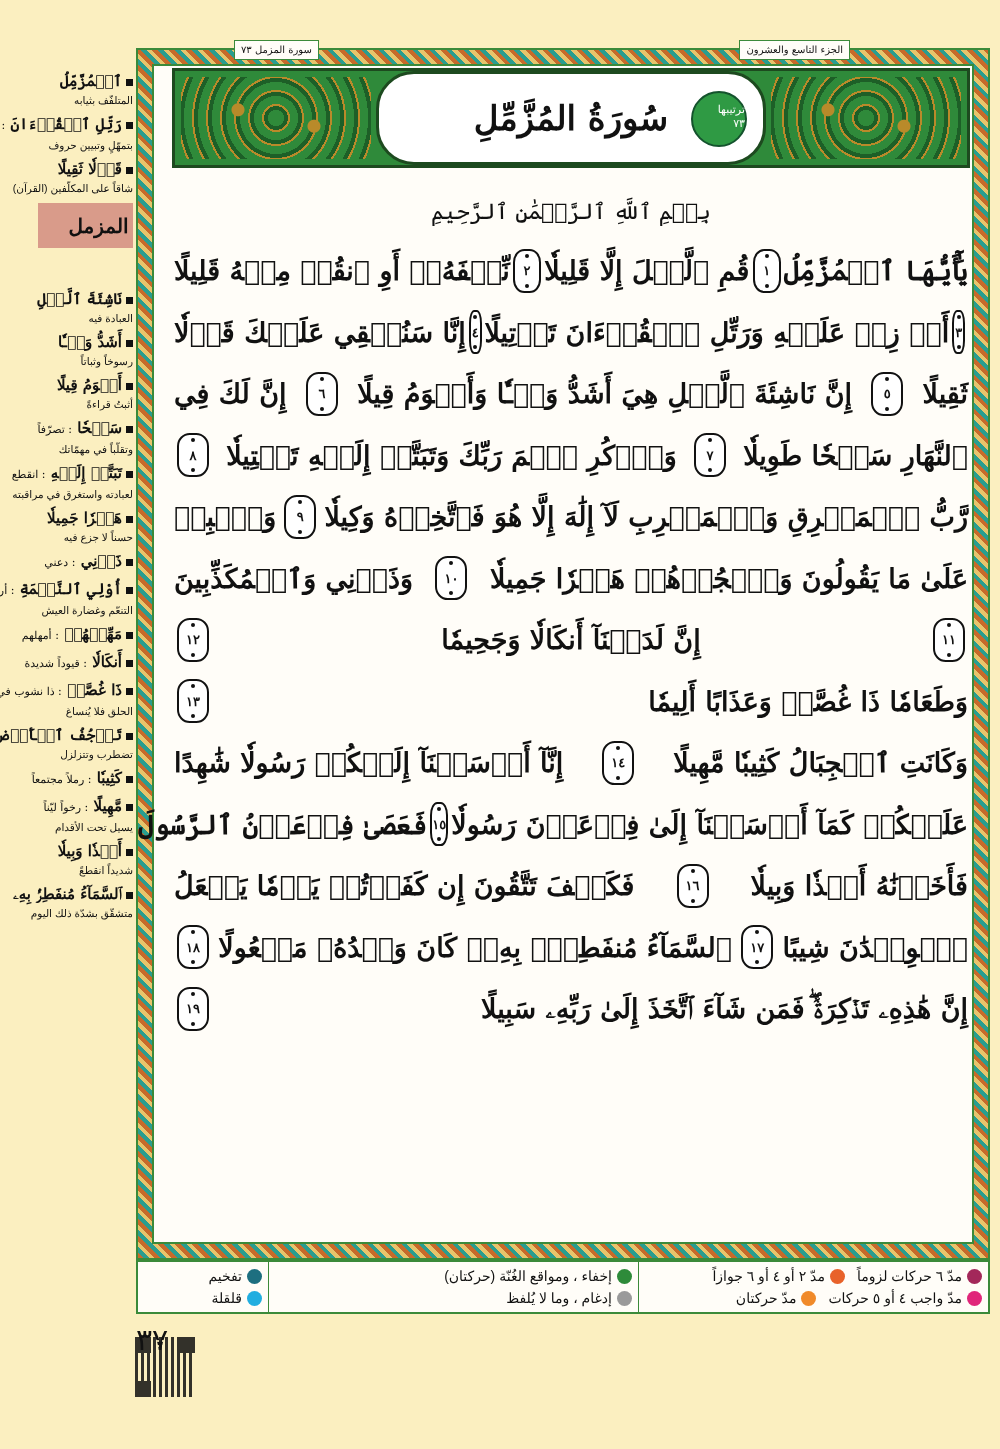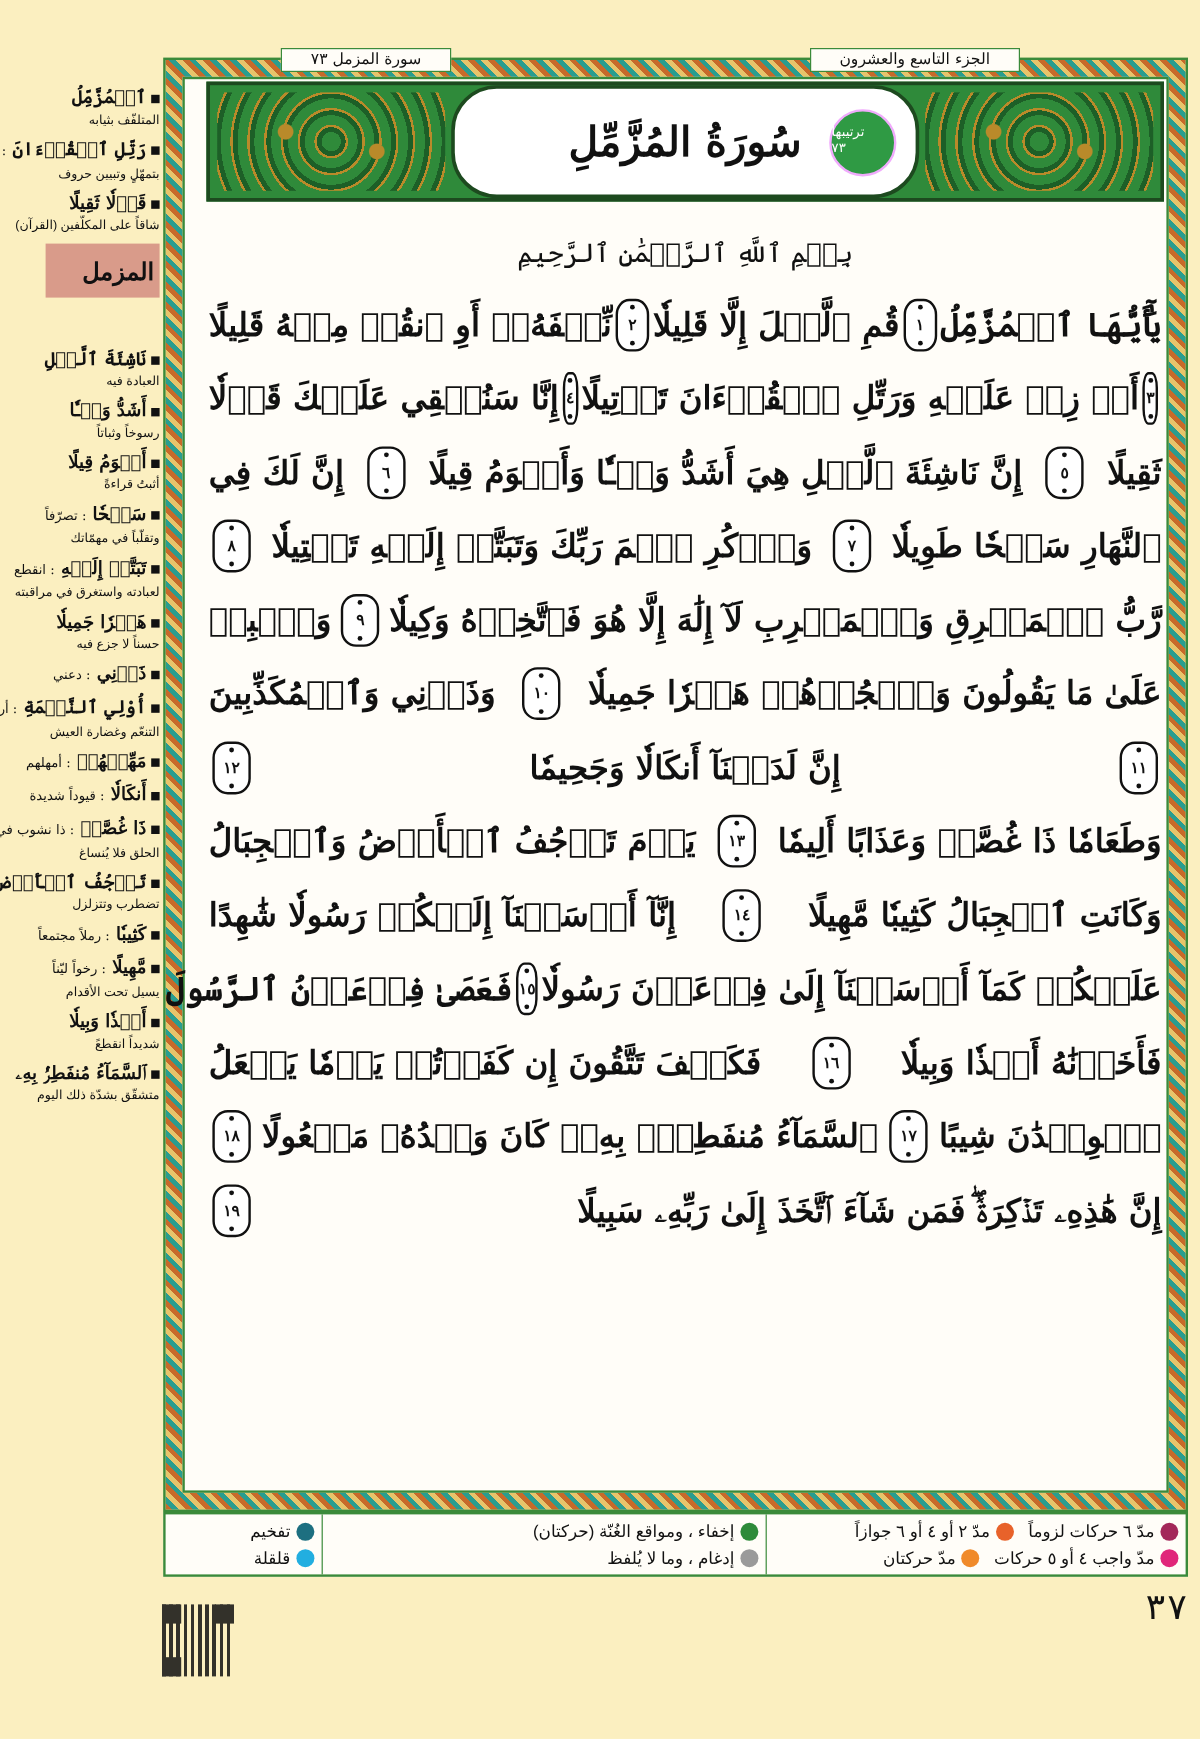--- a/index.html
+++ b/index.html
@@ -30,22 +30,22 @@
     background:
       repeating-linear-gradient(45deg, #c76a2a 0 4px, #2a9d8f 4px 8px, #e7c46b 8px 12px);
     border: 2px solid #3b8a3a;
   }
   .frame-inner {
     position: absolute; left: 14px; top: 14px; right: 14px; bottom: 14px;
     background: #fffdf8; border: 2px solid #3b8a3a;
   }
   .top-label {
     position: absolute; top: 40px; height: 20px; background: #fffdf8;
-    border: 1px solid #3b8a3a; padding: 0 24px;
-    font-family: "DejaVu Serif", serif; font-size: 13px; line-height: 18px; direction: rtl;
+    border: 1px solid #3b8a3a; padding: 0 6px;
+    font-family: "DejaVu Serif", serif; font-size: 10px; line-height: 18px; direction: rtl;
   }
   .top-label.left { left: 234px; }
   .top-label.right { right: 150px; }
 
   
   .banner {
     position: absolute; left: 172px; top: 68px; width: 798px; height: 100px;
     background: #2f8a3a; border: 3px solid #1d4a1f;
     display: flex; align-items: center; justify-content: center;
   }
@@ -59,21 +59,21 @@
   .banner::before { left: 6px; }
   .banner::after { right: 6px; }
   .banner-cartouche {
     position: relative; z-index: 2; width: 390px; height: 94px; background: #fff;
     border: 3px solid #1d4a1f; border-radius: 38px;
     display: flex; align-items: center; justify-content: center;
     font-family: "DejaVu Serif", serif; font-size: 34px; font-weight: bold; direction: rtl;
   }
   .medallion {
     position: absolute; z-index: 2; top: 20px; width: 56px; height: 56px; border-radius: 50%;
-    background: #2f9a44; border: 2px solid #f0abfc; color: #fff; text-align: left;
+    background: #2f9a44; border: 2px solid #14532d; color: #fff; text-align: right;
     font-family: "DejaVu Serif", serif; font-size: 11px; line-height: 14px; padding-top: 10px; direction: rtl;
   }
   .medallion.left { left: 220px; }
   .medallion.right { right: 220px; }
 
   
   .basmala {
     position: absolute; left: 172px; top: 190px; width: 798px; text-align: center;
     font-family: "DejaVu Serif", serif; font-size: 22px; direction: rtl; line-height: 44px;
   }
@@ -97,22 +97,22 @@
     position: absolute; left: 136px; top: 1260px; width: 854px; height: 54px;
     background: #fffdf8; border: 2px solid #3b8a3a; display: flex; direction: rtl;
   }
   .legend-col { border-left: 1.5px solid #3b8a3a; padding: 3px 6px; display: flex; flex-direction: column; justify-content: space-around; }
   .legend-col:last-child { border-left: none; }
   .legend-row { display: flex; align-items: center; gap: 12px; }
   .legend-item { display: flex; align-items: center; gap: 5px; font-family: "Liberation Sans", sans-serif; font-size: 14px; white-space: nowrap; }
   .dot { width: 15px; height: 15px; border-radius: 50%; display: inline-block; flex: none; }
 
   .page-number {
-    position: absolute; left: 136px; width: 854px; top: 1322px; text-align: right;
-    font-family: Liberation Mono, monospace; font-size: 30px;
+    position: absolute; left: 136px; width: 854px; top: 1322px; text-align: left;
+    font-family: Liberation Serif, serif; font-size: 30px;
   }
   .qr {
     position: absolute; left: 135px; top: 1337px; width: 60px; height: 60px;
     background:
       linear-gradient(#111,#111) 0 0/16px 16px no-repeat,
       linear-gradient(#111,#111) 44px 0/16px 16px no-repeat,
       linear-gradient(#111,#111) 0 44px/16px 16px no-repeat,
       repeating-linear-gradient(90deg, #111 0 3px, transparent 3px 6px),
       repeating-linear-gradient(0deg, #fbefc0 0 2px, transparent 2px 5px);
     opacity: 0.85;
@@ -255,21 +255,20 @@
       <span class="w">وَذَرۡنِي وَٱلۡمُكَذِّبِينَ</span>
     </div>
     <div class="line">
       <span class="marker">١١</span>
       <span class="w">إِنَّ لَدَيۡنَآ أَنكَالٗا وَجَحِيمٗا</span>
       <span class="marker">١٢</span>
     </div>
     <div class="line">
       <span class="w">وَطَعَامٗا ذَا غُصَّةٖ وَعَذَابًا أَلِيمٗا</span>
       <span class="marker">١٣</span>
-      <span class="w">يَوۡمَ تَرۡجُفُ ٱلۡأَرۡضُ وَٱلۡجِبَالُ</span>
     </div>
     <div class="line">
       <span class="w">وَكَانَتِ ٱلۡجِبَالُ كَثِيبٗا مَّهِيلًا</span>
       <span class="marker">١٤</span>
       <span class="w">إِنَّآ أَرۡسَلۡنَآ إِلَيۡكُمۡ رَسُولٗا شَٰهِدًا</span>
     </div>
     <div class="line">
       <span class="w">عَلَيۡكُمۡ كَمَآ أَرۡسَلۡنَآ إِلَىٰ فِرۡعَوۡنَ رَسُولٗا</span>
       <span class="marker">١٥</span>
       <span class="w">فَعَصَىٰ فِرۡعَوۡنُ ٱلرَّسُولَ</span>

